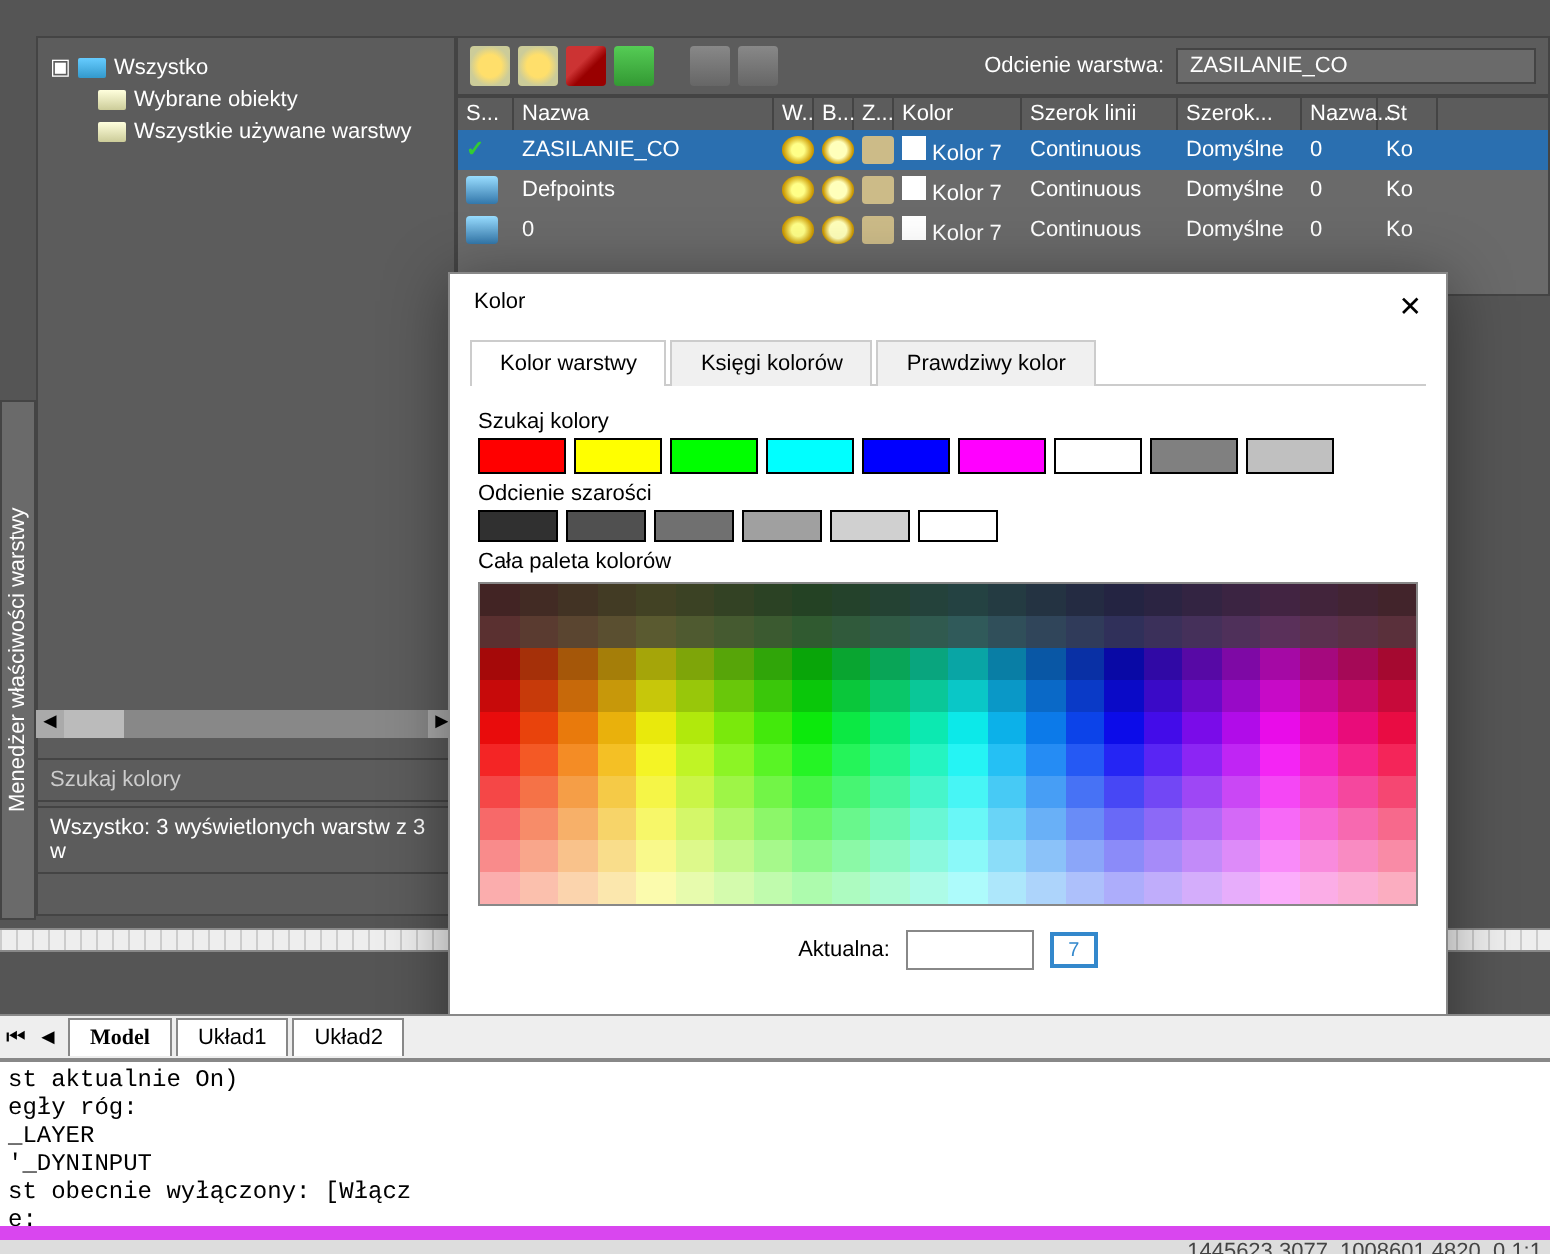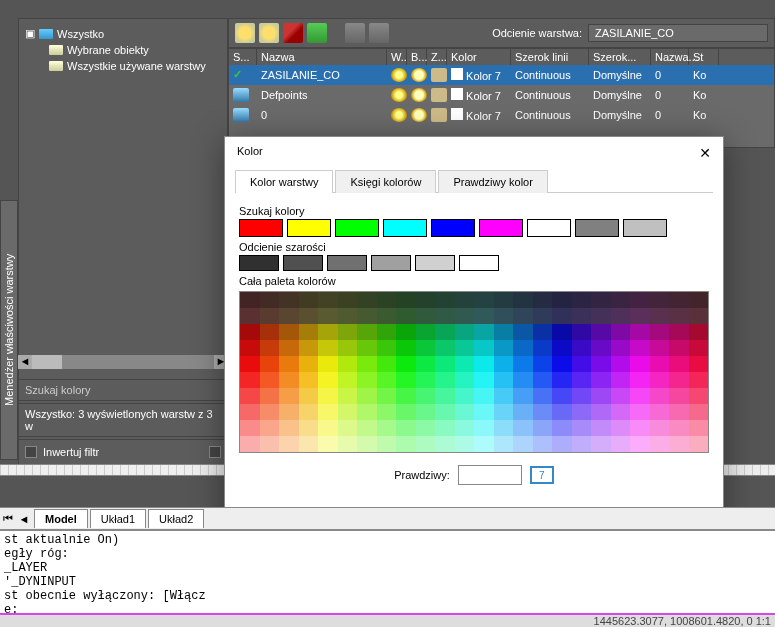--- a/index.html
+++ b/index.html
@@ -60,25 +60,25 @@
 .pc { height: 16px; }
 .curr { text-align: center; margin-top: 12px; display: flex; justify-content: center; align-items: center; gap: 8px; }
 .curr input { width: 64px; height: 20px; border: 1px solid #888; padding: 0 4px; }
 .cursw { width: 24px; height: 18px; border: 2px solid #38c; background: #fff; display: inline-flex; align-items: center; justify-content: center; color: #38c; font-size: 10px; }
 .dbtns { position: absolute; bottom: 10px; right: 14px; display: flex; gap: 8px; }
 .dbtn { width: 74px; height: 22px; border: 1px solid #888; background: #f2f2f2; }
 .dbtn.primary { border: 2px solid #3a8; }
 
 .sheets { position: absolute; left: 0; bottom: 98px; height: 22px; background: #eee; display: flex; align-items: center; border-top: 1px solid #888; width: 100%; }
 .stab { padding: 3px 10px; background: #fff; border: 1px solid #888; border-bottom: none; margin-left: 2px; }
-.stab.first { font-weight: bold; }
+.stab.first { font-weight: bold; font-family: Liberation Serif, serif; }
 .sbtn { width: 16px; text-align: center; }
 
 .cmd { position: absolute; left: 0; bottom: 14px; width: 100%; height: 84px; background: #fff; border-top: 2px solid #888; font-family: "Courier New", monospace; font-size: 12px; padding: 2px 4px; white-space: pre; overflow: hidden; }
-.statusbar { position: absolute; left: 0; bottom: 0; width: 100%; height: 14px; background: #ddd; border-top: 2px solid #d946ef; font-size: 9px; padding: 0 4px; color: #444; display:flex; justify-content:space-between;}
+.statusbar { position: absolute; left: 0; bottom: 0; width: 100%; height: 14px; background: #ddd; border-top: 7px solid #d946ef; font-size: 9px; padding: 0 4px; color: #444; display:flex; justify-content:space-between;}
 .scrollh { position: absolute; left: 18px; top: 355px; width: 210px; height: 14px; background: #888; display:flex; }
 .scrollh .th { width: 30px; background: #bbb; }
 .scrollh .ar { width: 14px; background: #aaa; text-align:center; }
 .ruler { position: absolute; left:0; top: 464px; width:100%; height:12px; background: repeating-linear-gradient(90deg,#ccc 0,#ccc 1px,#eee 1px,#eee 8px); border-top:1px solid #888; border-bottom:1px solid #888;}
 </style>
 </head>
 <body>
 
 <div class="vtab">Menedżer właściwości warstwy</div>
 
@@ -103,26 +103,20 @@
 <div class="scrollh">
   <div class="ar">◄</div>
   <div class="th"></div>
   <div style="flex:1"></div>
   <div class="ar">►</div>
 </div>
 
 <div class="sb-bottom">
   <div class="searchbar">Szukaj kolory</div>
   <div class="status">Wszystko: 3 wyświetlonych warstw z 3 w</div>
-  <div class="filterrow">
-    <span class="cbx"></span>
-    <span>Inwertuj filtr</span>
-    <span style="flex:1"></span>
-    <span class="cbx"></span>
-  </div>
 </div>
 
 <div class="topbar">
   <span class="tbtn sun"></span>
   <span class="tbtn sun"></span>
   <span class="tbtn x"></span>
   <span class="tbtn ok"></span>
   <span style="width:10px"></span>
   <span class="tbtn"></span>
   <span class="tbtn"></span>
@@ -459,21 +453,21 @@
         <div class="pc" style="background: rgb(192, 173, 251);"></div>
         <div class="pc" style="background: rgb(212, 173, 251);"></div>
         <div class="pc" style="background: rgb(231, 173, 251);"></div>
         <div class="pc" style="background: rgb(251, 173, 251);"></div>
         <div class="pc" style="background: rgb(251, 173, 231);"></div>
         <div class="pc" style="background: rgb(251, 173, 212);"></div>
         <div class="pc" style="background: rgb(251, 173, 192);"></div>
       </div>
 
     <div class="curr">
-      <span>Prawdziwy:</span>
+      <span>Aktualna:</span>
       <input value="" style="">
       <span class="cursw">7</span>
     </div>
   </div>
   <div class="dbtns">
     <button class="dbtn primary">OK</button>
     <button class="dbtn">Anuluj</button>
   </div>
 </div>
 

